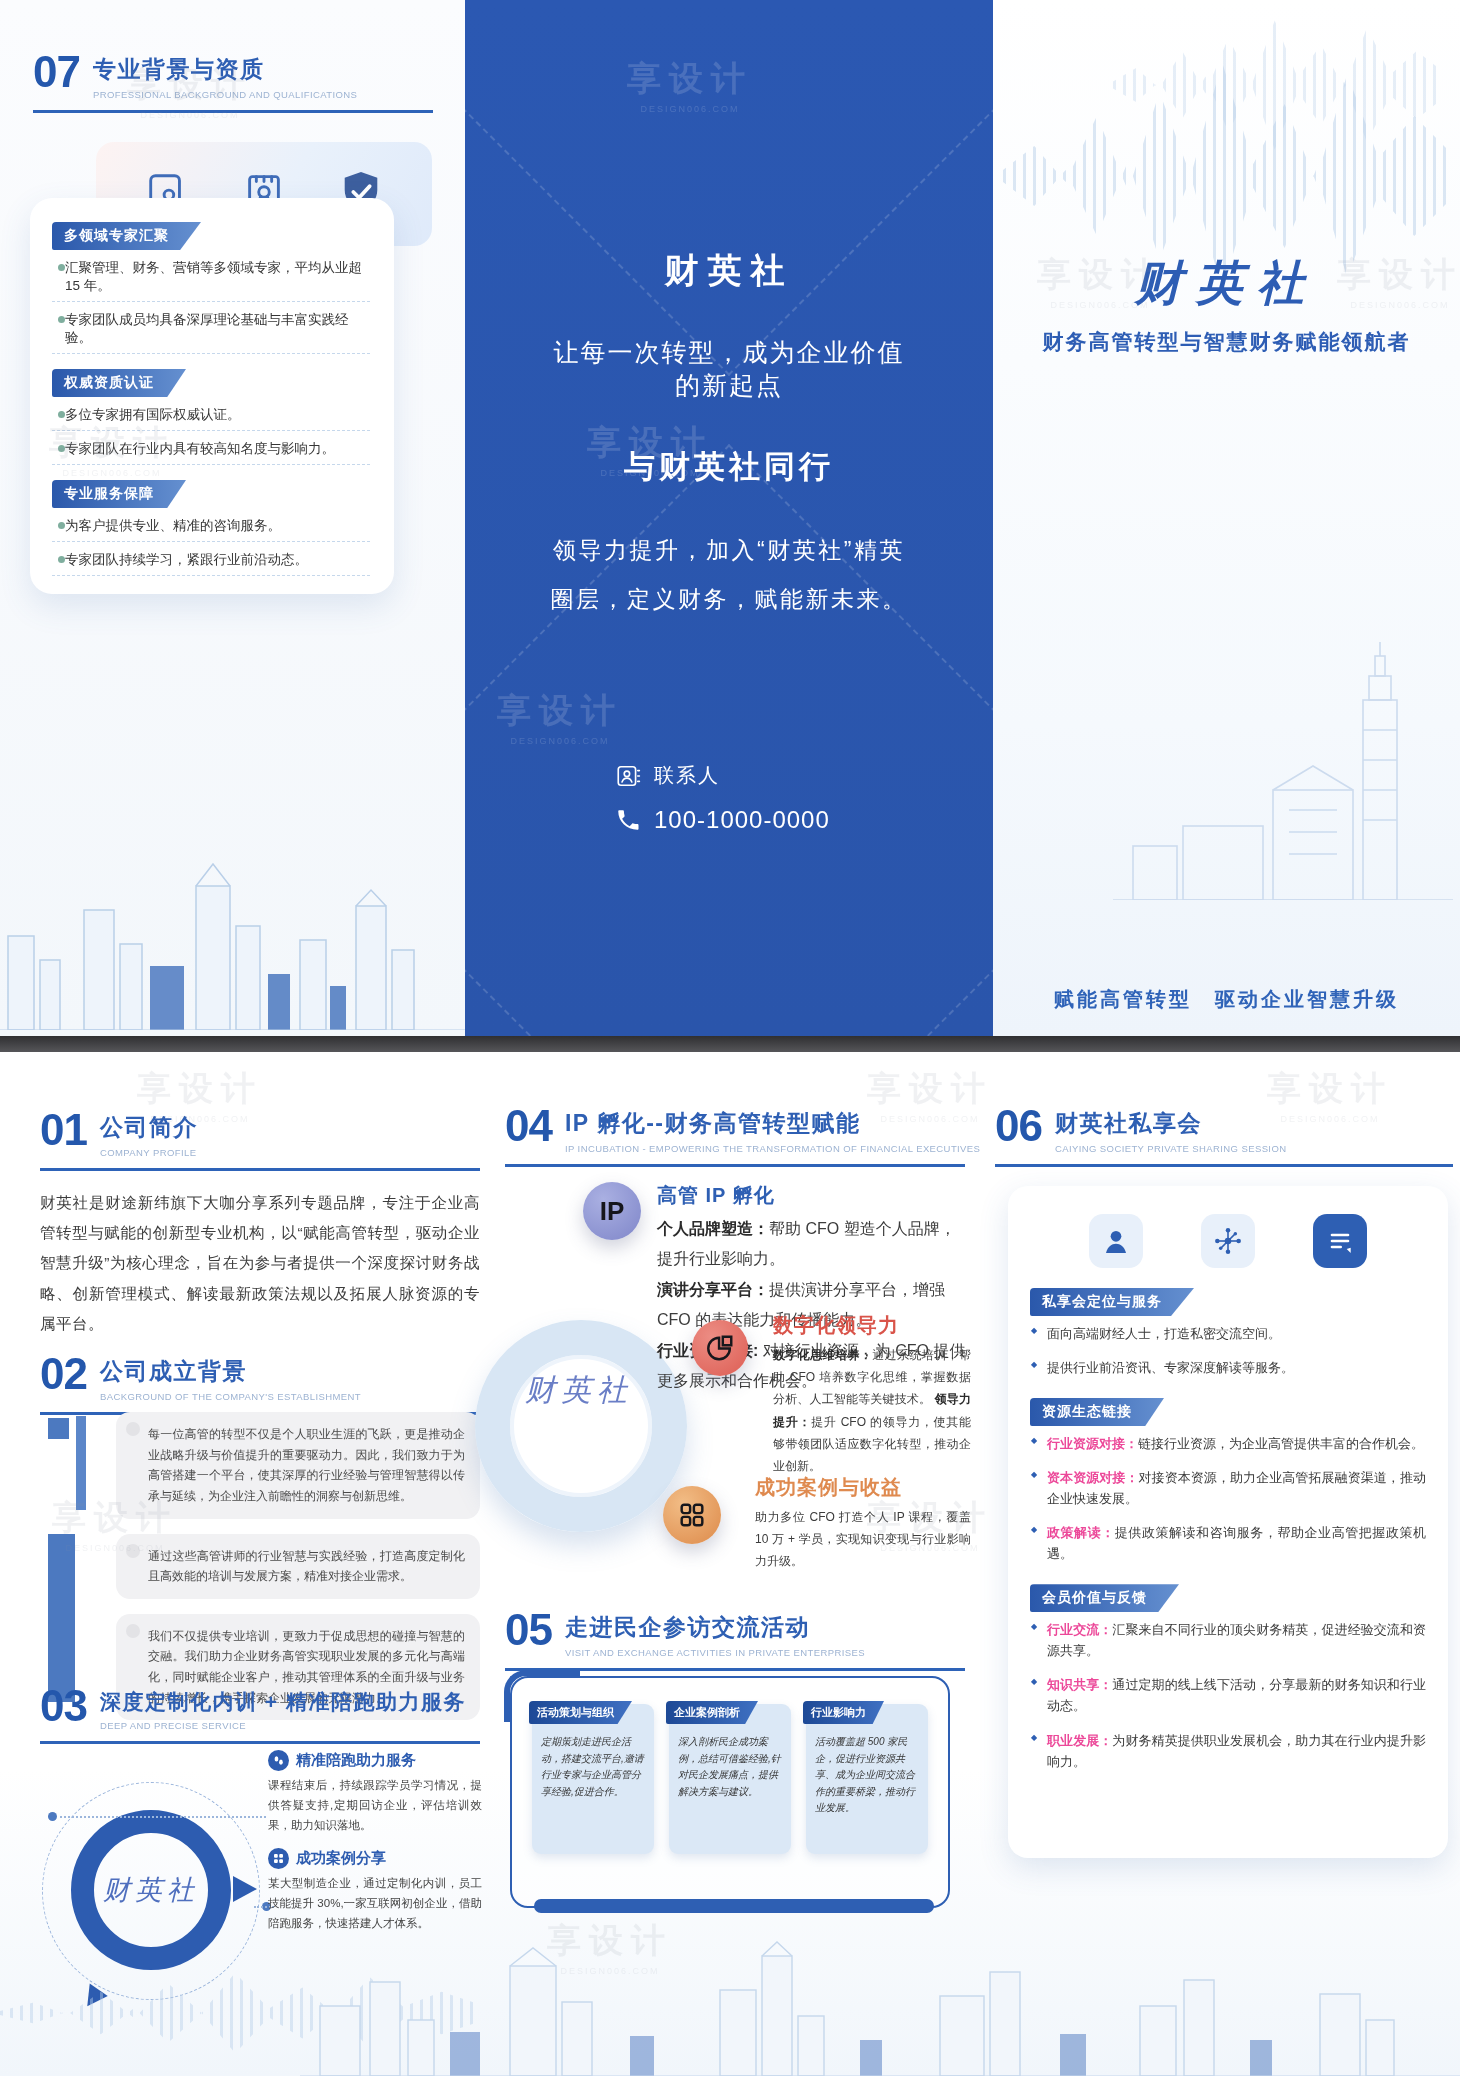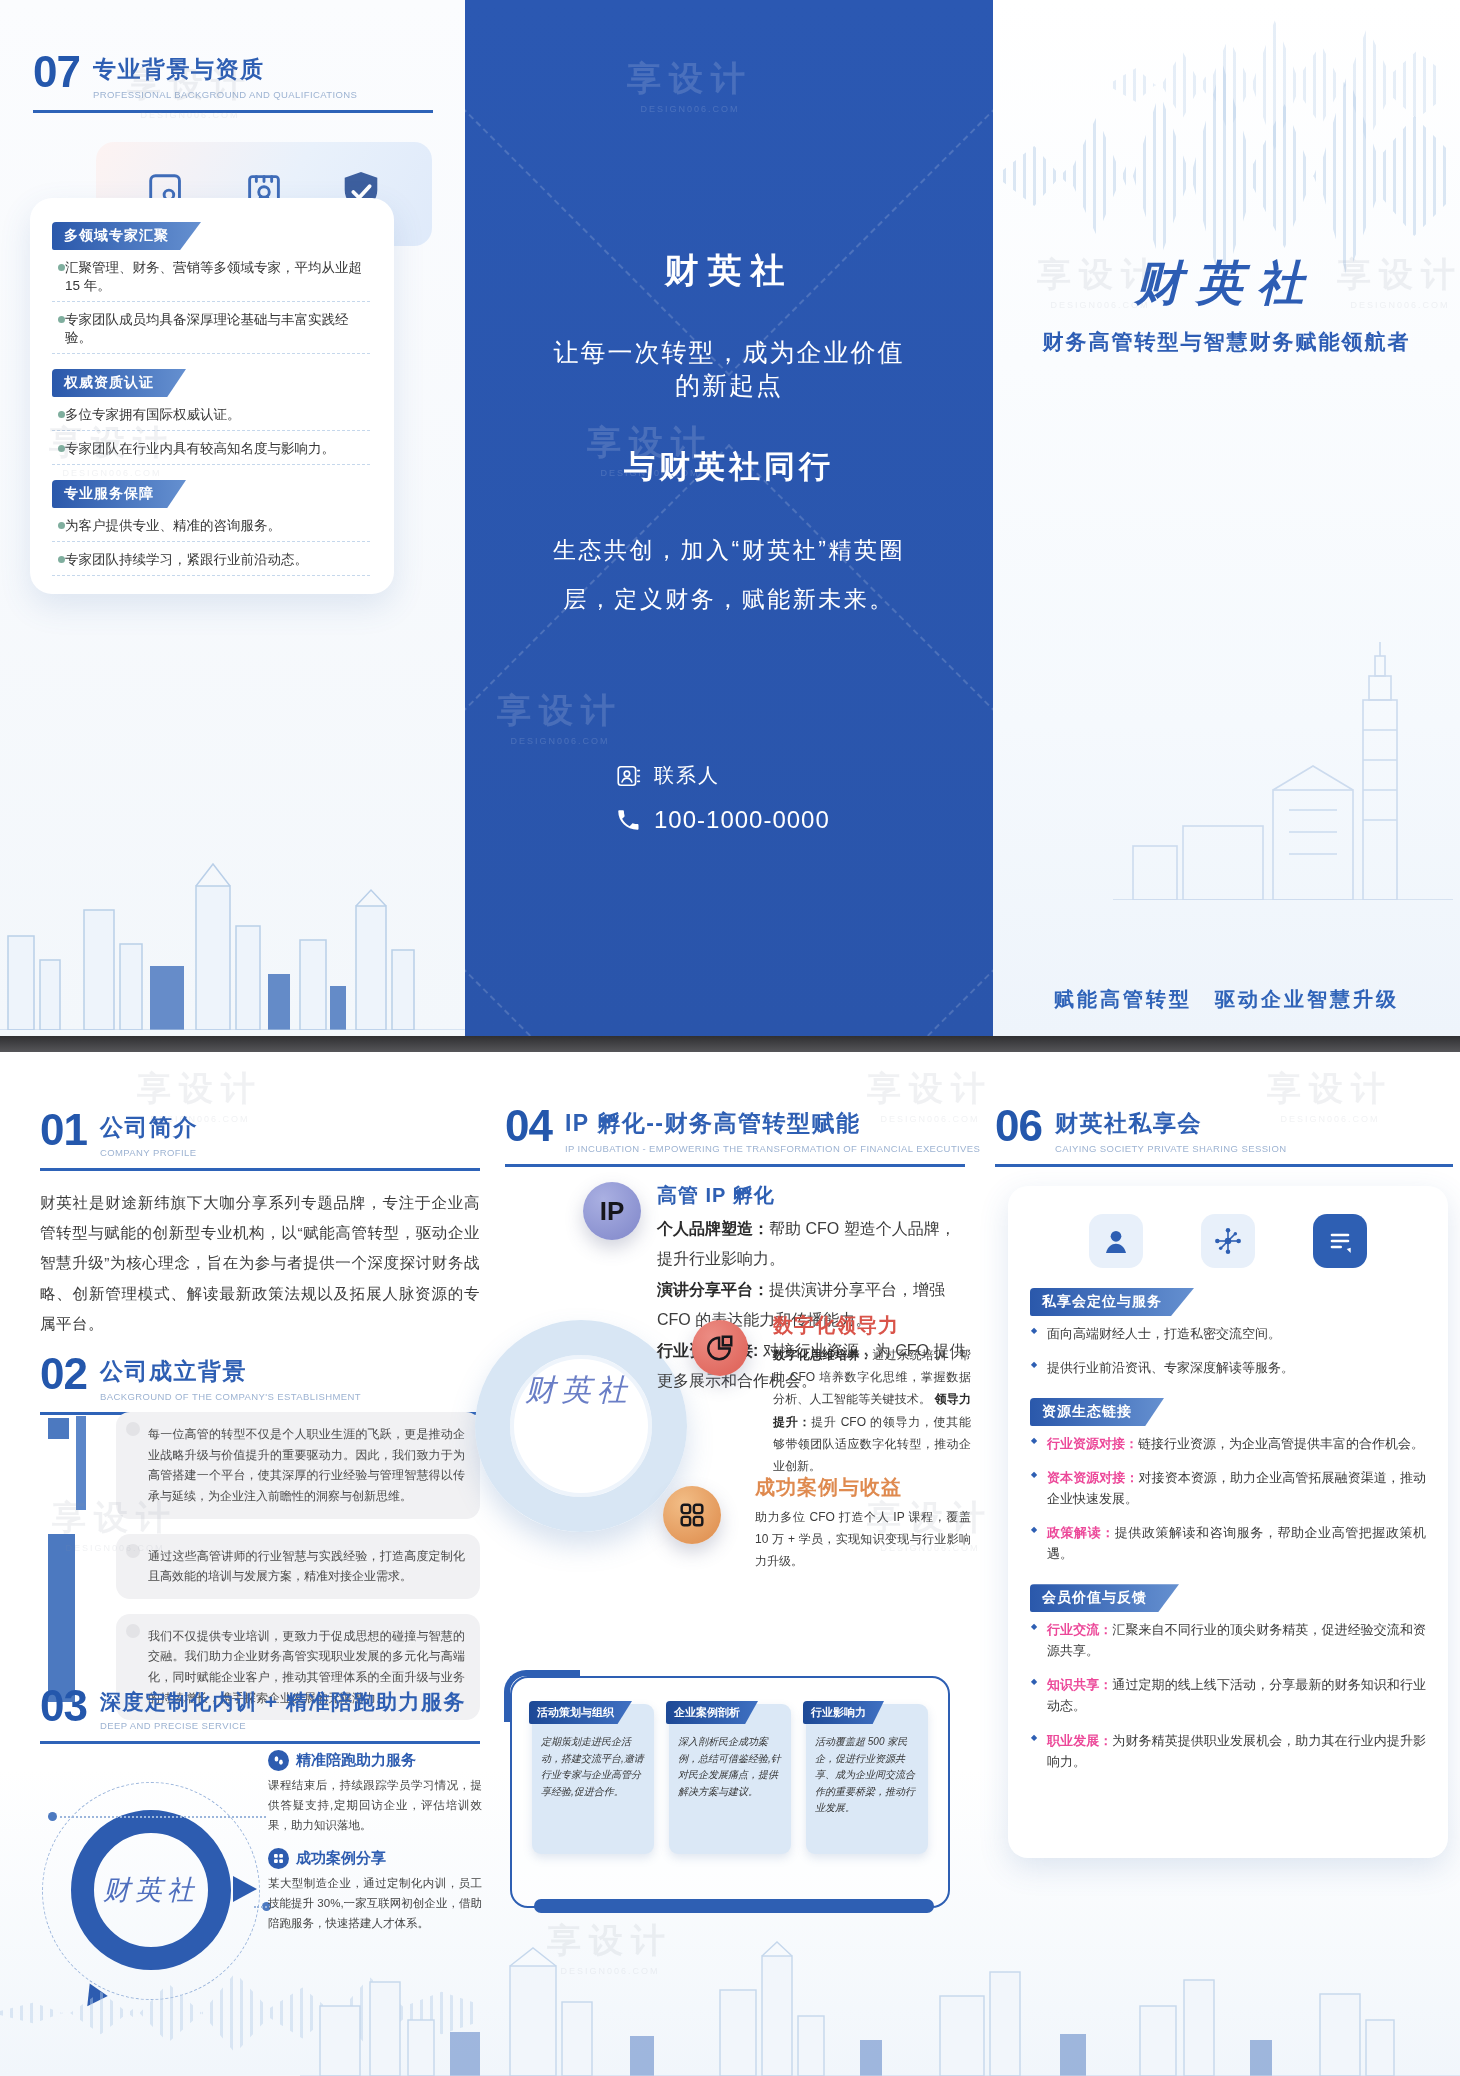--- a/index.html
+++ b/index.html
@@ -245,21 +245,21 @@
       </svg>
     </section>
 
     <section class="panel-back">
       <div class="diamond" style="left:-16px; top:-300px;"></div>
       <div class="diamond" style="left:-16px; top:560px;"></div>
       <div class="bc-text">
         <div class="bc-brand">财英社</div>
         <div class="bc-line1">让每一次转型，成为企业价值的新起点</div>
         <div class="bc-line2">与财英社同行</div>
-        <div class="bc-line3">生态共创，加入“财英社”精英圈层，定义财务，赋能新未来。</div>
+        <div class="bc-line3">领导力提升，加入“财英社”精英圈层，定义财务，赋能新未来。</div>
       </div>
       <div class="bc-contact">
         <div class="bc-row">
           <svg viewBox="0 0 48 48">
               <rect x="6" y="7" width="32" height="34" rx="5" fill="none" stroke="#fff" stroke-width="3"></rect>
               <circle cx="22" cy="20" r="5" fill="none" stroke="#fff" stroke-width="3"></circle>
               <path d="M13 35c2-5 5.5-7 9-7s7 2 9 7" fill="none" stroke="#fff" stroke-width="3" stroke-linecap="round"></path>
               <path d="M42 14h3M42 24h3M42 34h3" stroke="#fff" stroke-width="3" stroke-linecap="round"></path>
             </svg>
           <span class="bc-label">联系人</span>
@@ -418,20 +418,27 @@
                 <rect x="18" y="5" width="9" height="9" rx="2.5"></rect>
                 <rect x="5" y="18" width="9" height="9" rx="2.5"></rect>
                 <rect x="18" y="18" width="9" height="9" rx="2.5"></rect>
               </g>
             </svg>
         </div>
         <div class="case-title">成功案例与收益</div>
         <div class="case-body">助力多位 CFO 打造个人 IP 课程，覆盖 10 万 + 学员，实现知识变现与行业影响力升级。</div>
       </div>
 
+      <header class="sec-head abs" style="top:558px; width:460px;">
+        <span class="sec-num">05</span>
+        <span class="sec-titles">
+          <span class="zh">走进民企参访交流活动</span>
+          <span class="en">VISIT AND EXCHANGE ACTIVITIES IN PRIVATE ENTERPRISES</span>
+        </span>
+      </header>
 
       <div class="s05-box abs" style="top:624px;">
         <div class="s05-cards">
           <div class="s05-card">
             <span class="ribbon small">活动策划与组织</span>
             <div class="s05-card-body">定期策划走进民企活动，搭建交流平台,邀请行业专家与企业高管分享经验,促进合作。</div>
           </div>
           <div class="s05-card">
             <span class="ribbon small">企业案例剖析</span>
             <div class="s05-card-body">深入剖析民企成功案例，总结可借鉴经验,针对民企发展痛点，提供解决方案与建议。</div>

